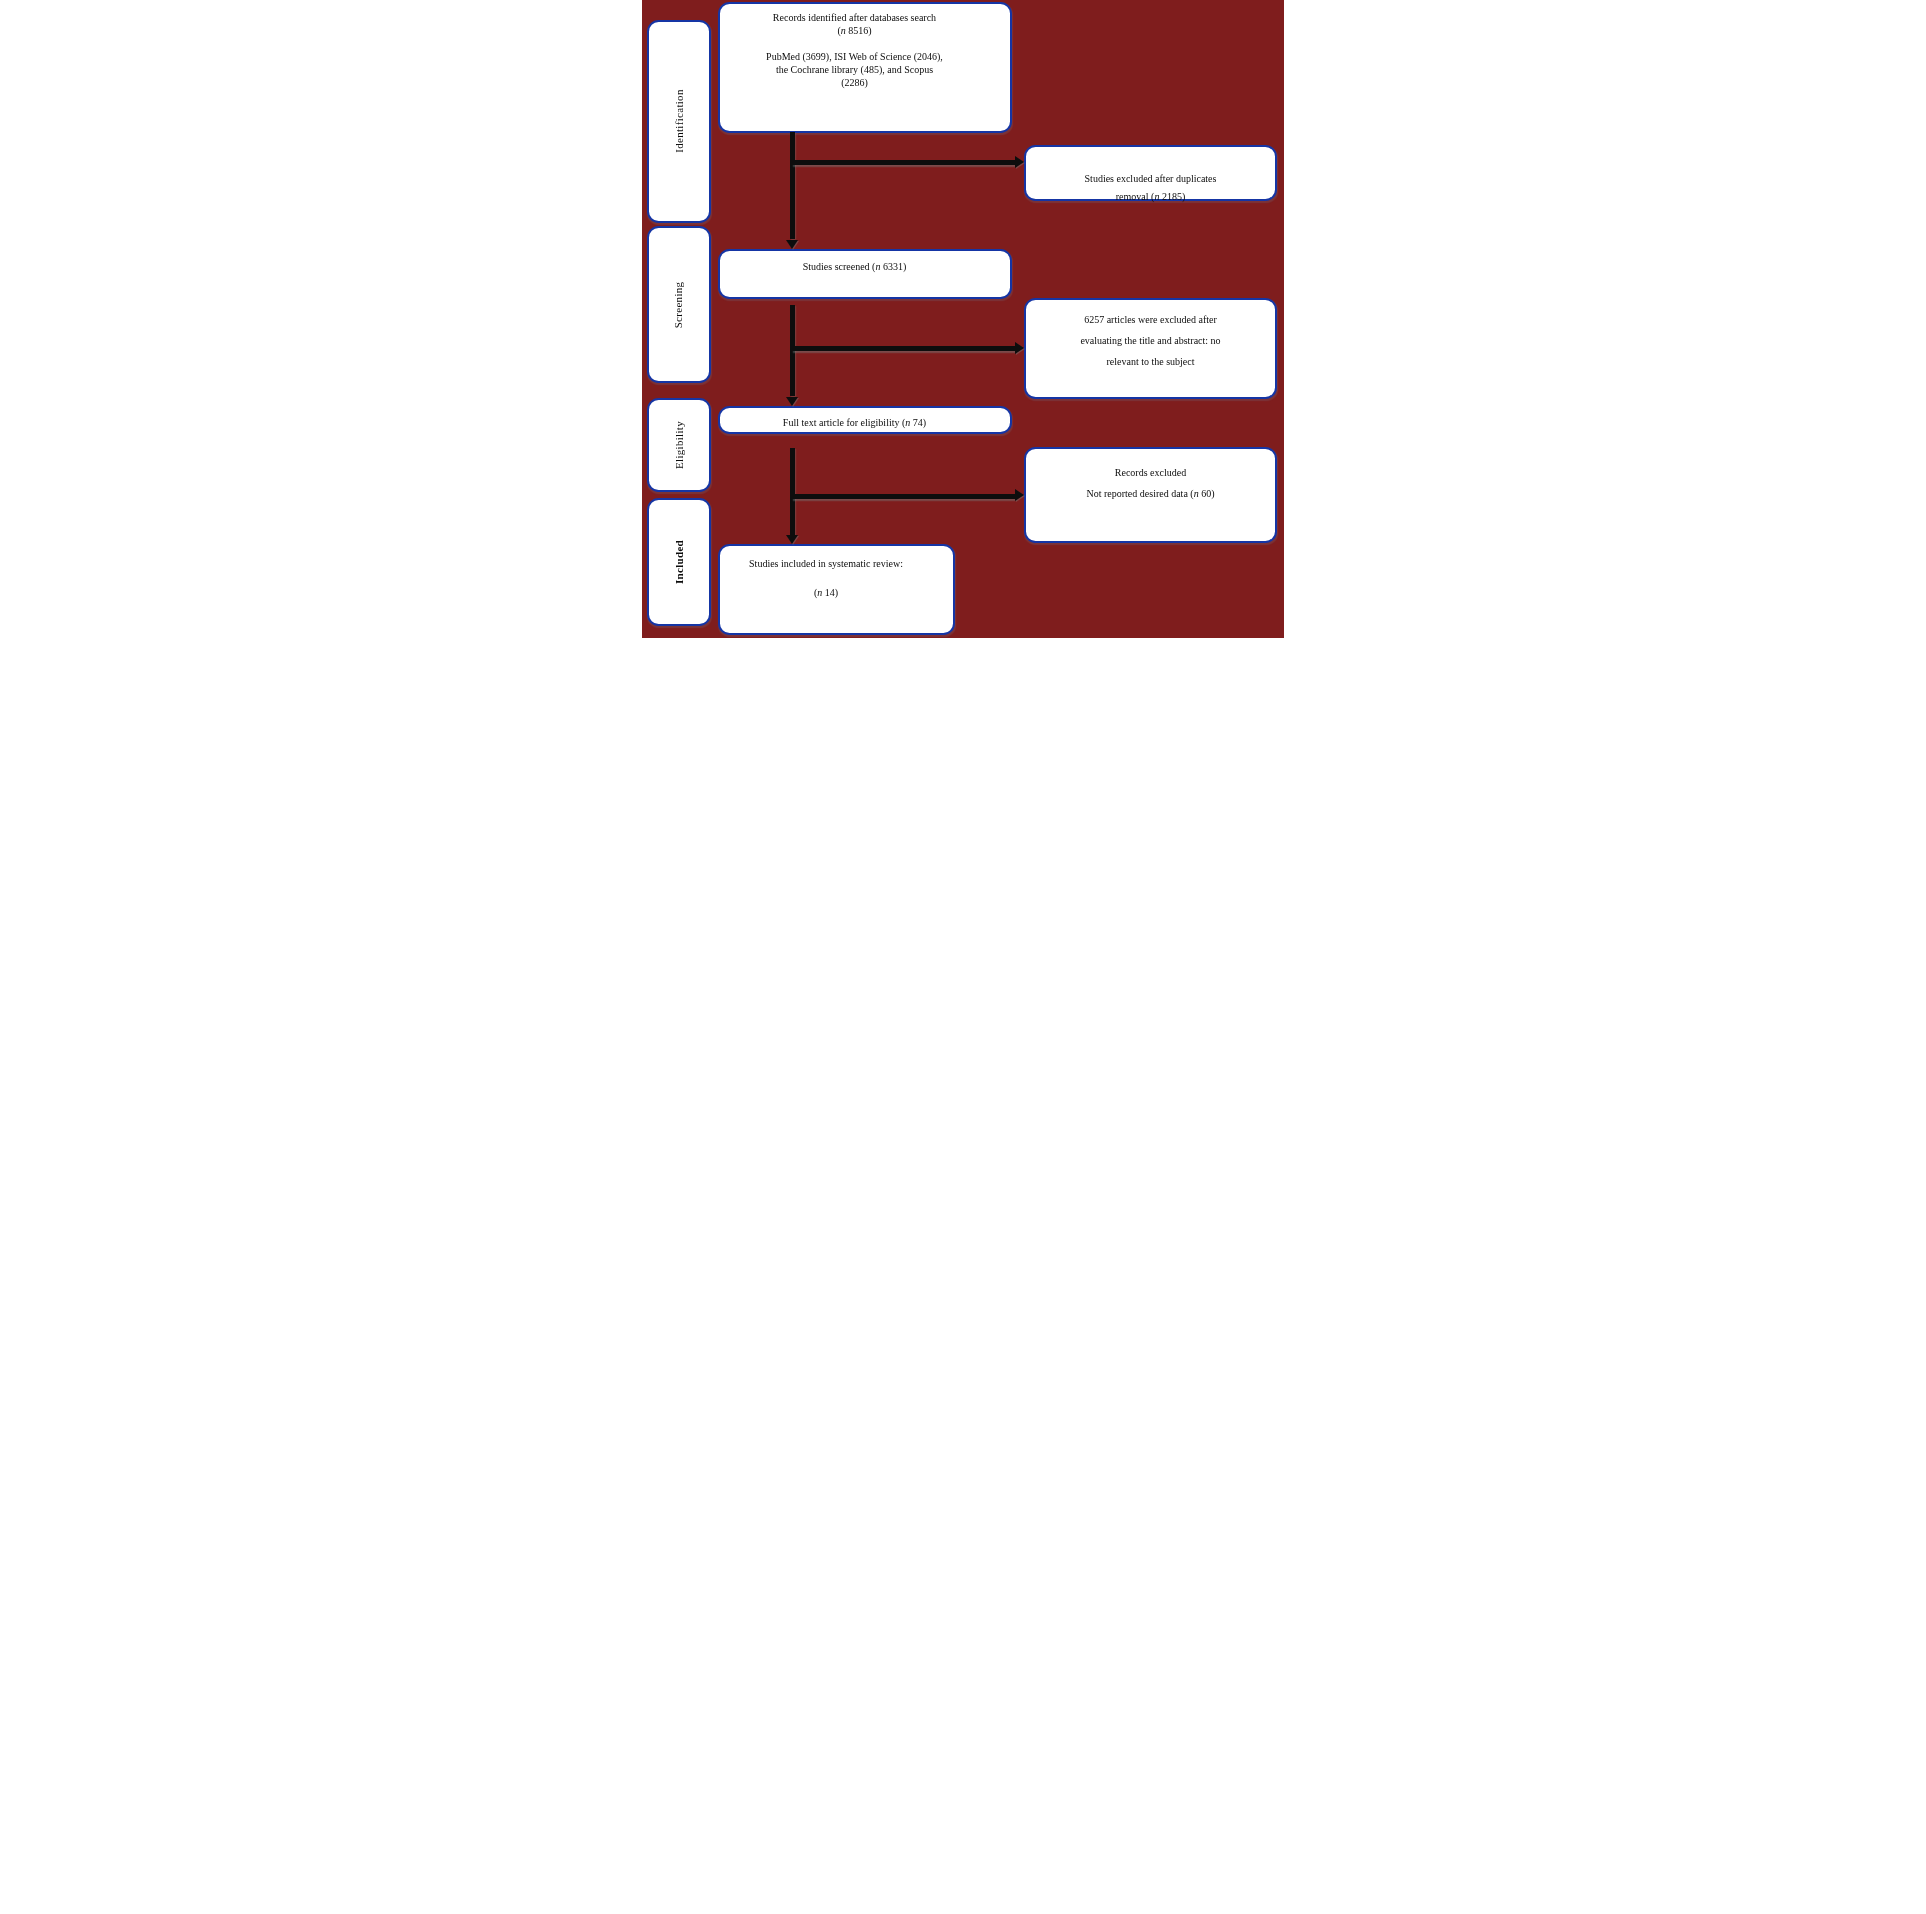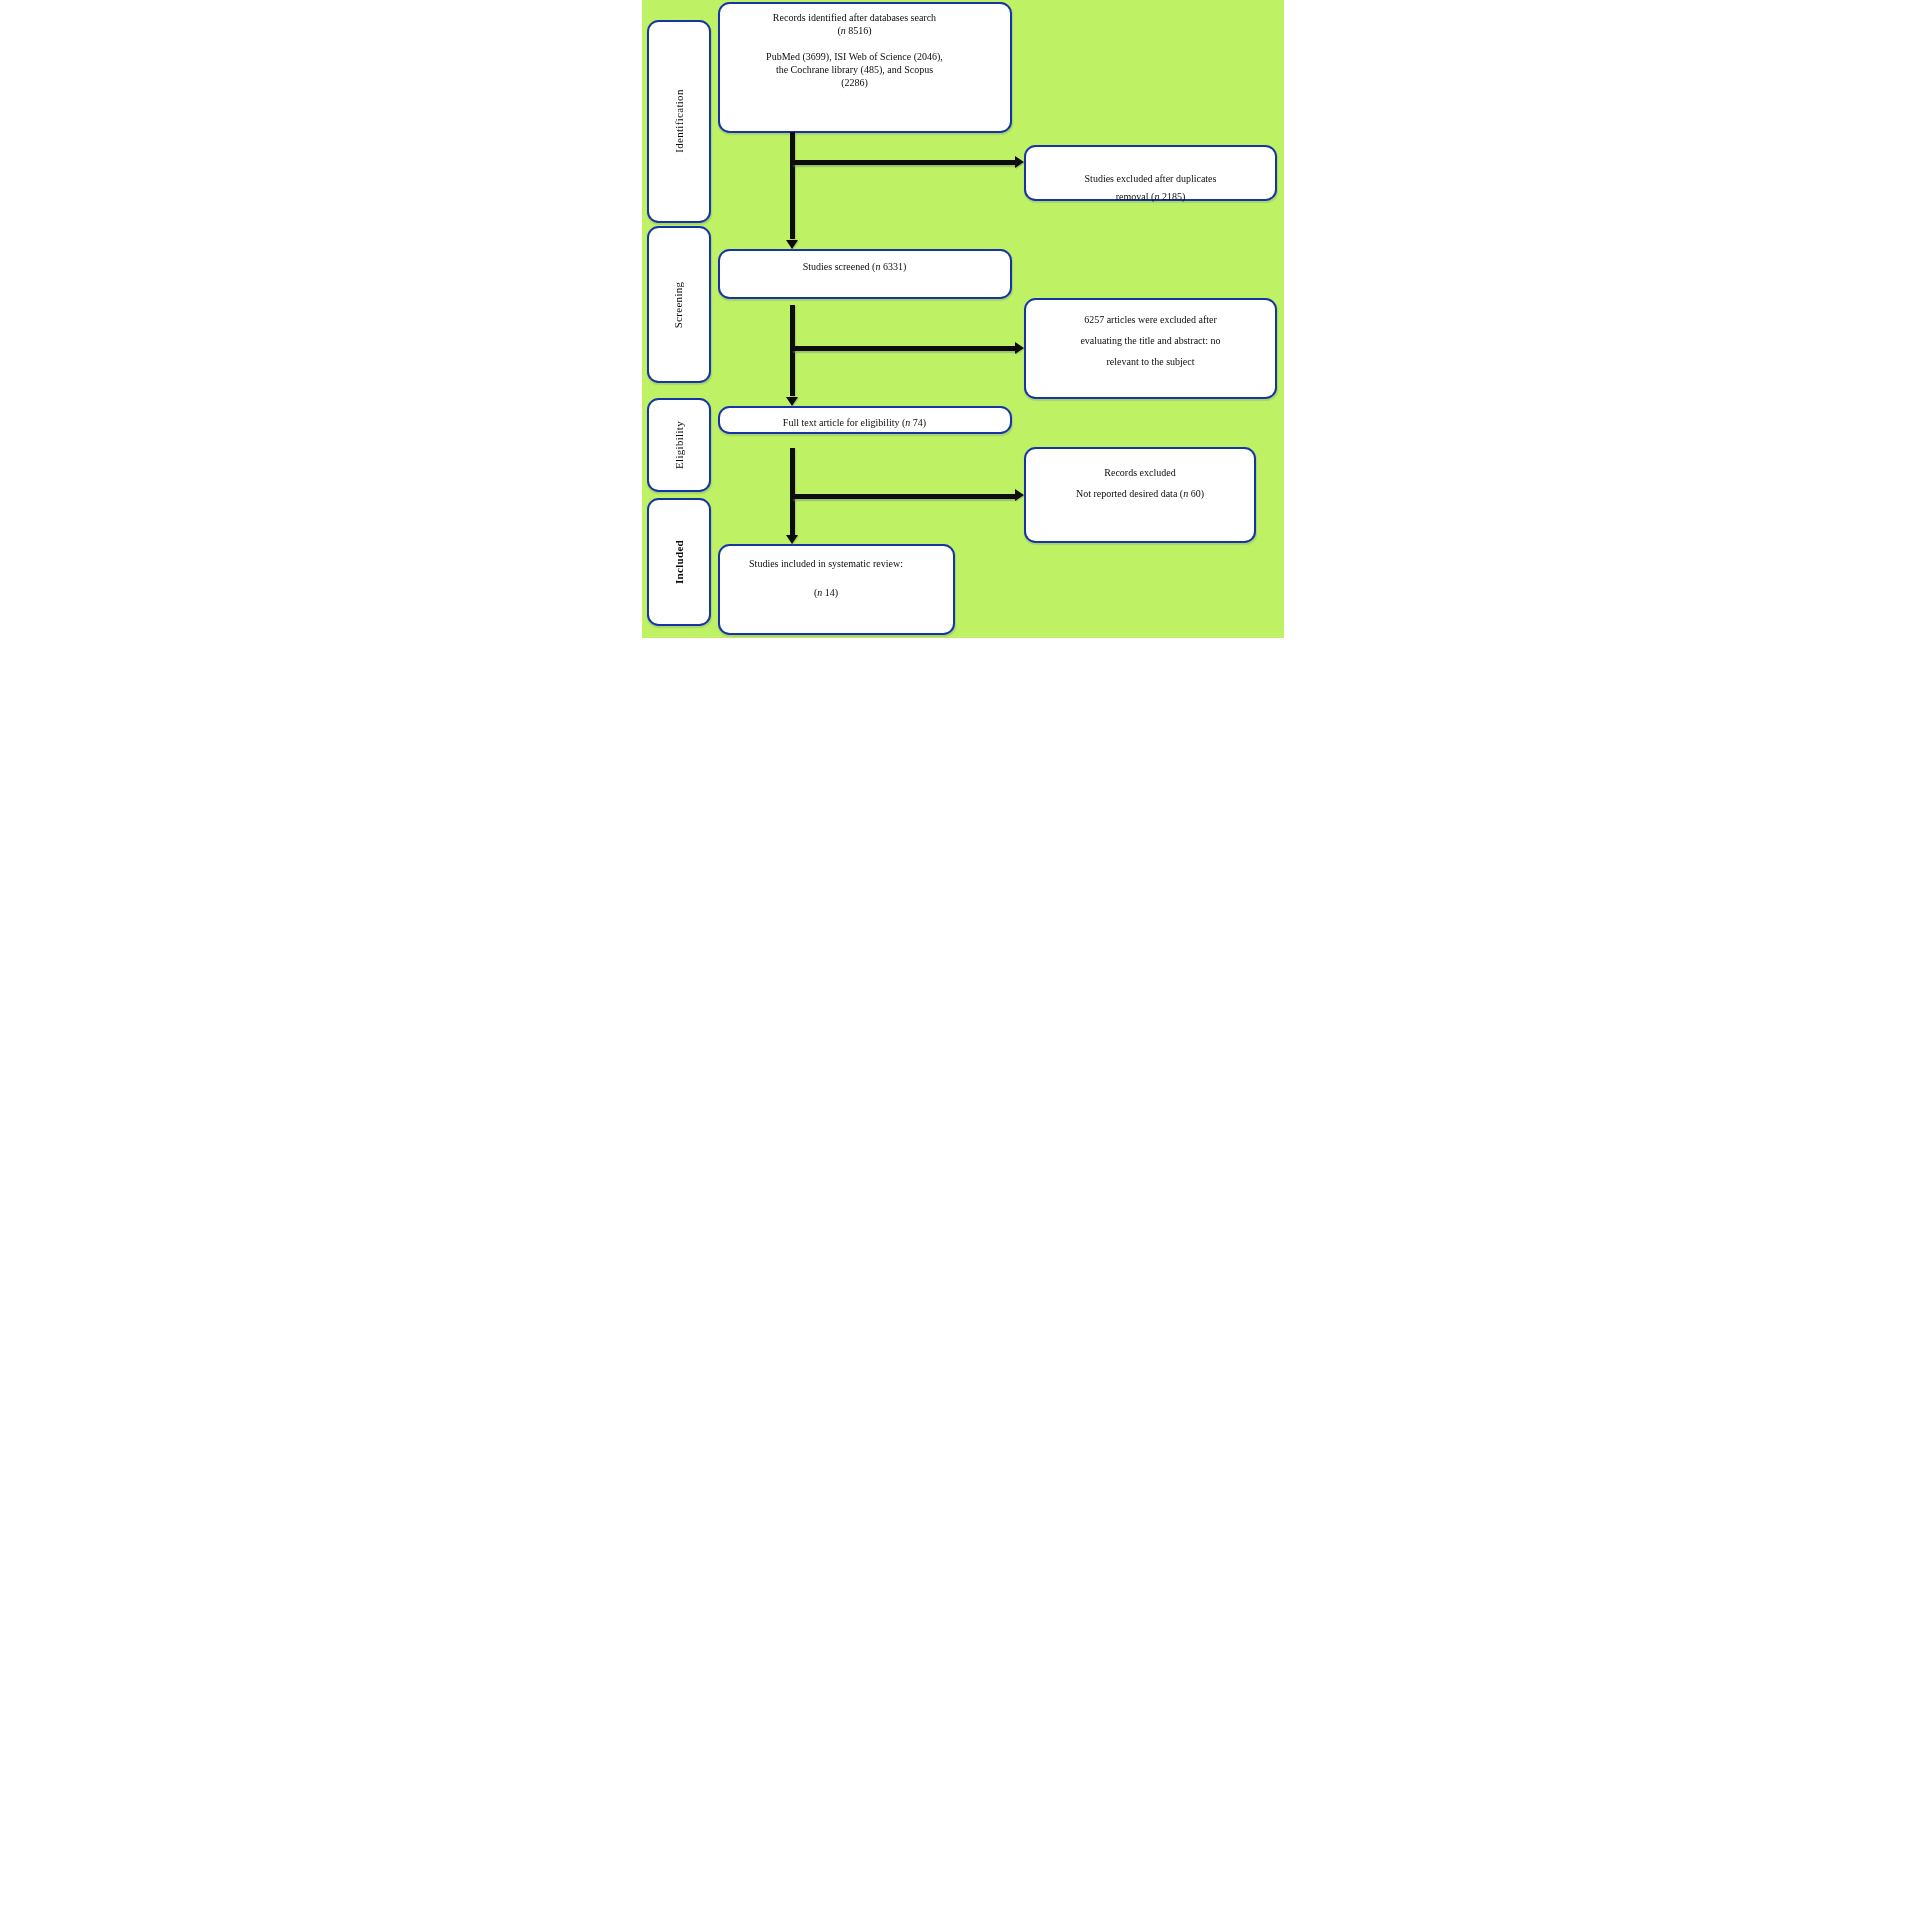--- a/index.html
+++ b/index.html
@@ -1,20 +1,20 @@
 <!DOCTYPE html>
 <html style="--blue: #1535a5; --arrow: #0d0d0d;font-size:8.4px"><head>
 <meta charset="utf-8">
 <style>
   html,body{margin:0;padding:0;background:#ffffff;}
   .canvas{
     position:relative;
     width:642px;height:638px;
     margin:0 auto;
-    background:#bef264;
+    background:#7f1d1d;
     font-family:"Liberation Serif","DejaVu Serif",serif;
     color:#0c0c0c;
     overflow:hidden;
   }
   .box{
     position:absolute;
     border:2.1px solid var(--blue,#1535a5);
     border-radius:11.6px;
     background:#ffffff;
     box-sizing:border-box;
@@ -96,21 +96,21 @@
   </div>
 
   <div class="box" style="left:382px;top:145px;width:253px;height:56px;padding-top:23px;">
     <div class="box-text" style="line-height:18px;">Studies excluded after duplicates<br>removal (<i>n</i> 2185)</div>
   </div>
 
   <div class="box" style="left:382px;top:298px;width:253px;height:101px;padding-top:9px;">
     <div class="box-text" style="line-height:21px;">6257 articles were excluded after<br>evaluating the title and abstract: no<br>relevant to the subject</div>
   </div>
 
-  <div class="box" style="left:382px;top:447px;width:232px;height:96px;padding-top:12.6px;">
+  <div class="box" style="left:382px;top:447px;width:253px;height:96px;padding-top:12.6px;">
     <div class="box-text" style="line-height:21px;">Records excluded<br>Not reported desired data (<i>n</i> 60)</div>
   </div>
 
   <div>
     <div class="vline" style="left:148px;top:132px;height:107px;"></div>
     <div class="head-down" style="left:144px;top:240px;"></div>
   </div>
 
   <div>
     <div class="vline" style="left:148px;top:305px;height:91px;"></div>

